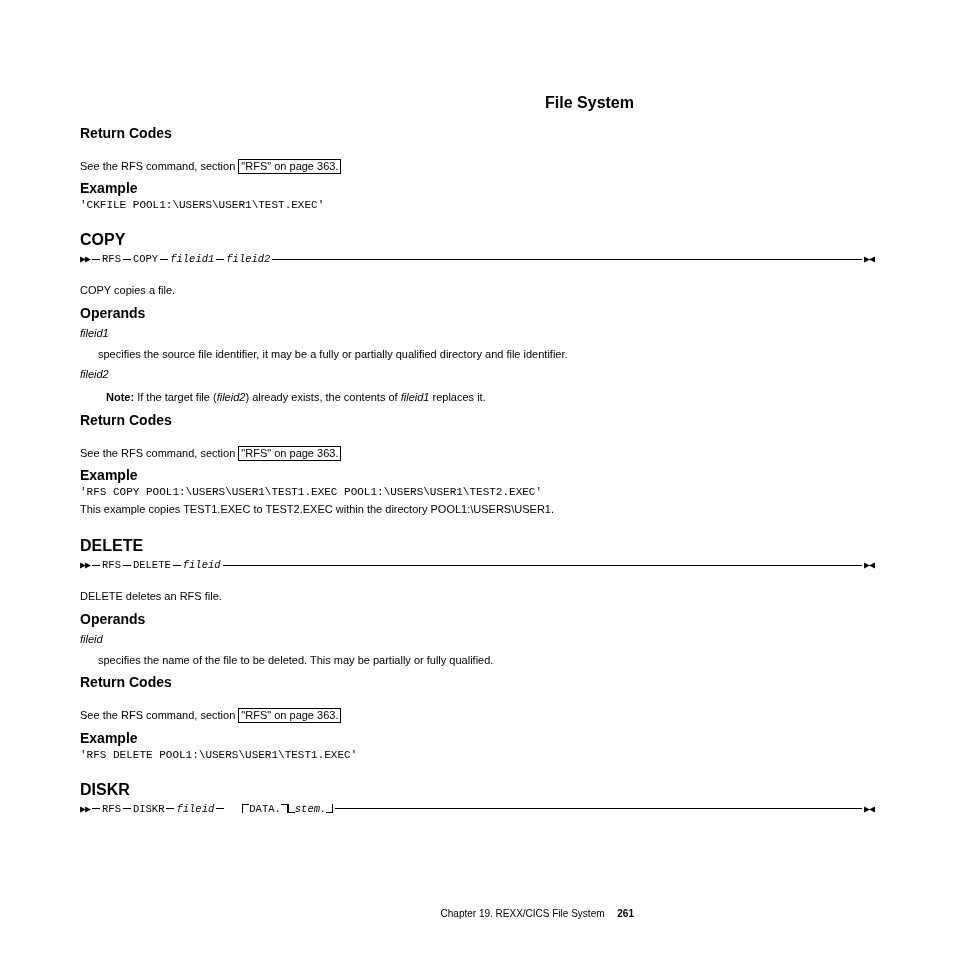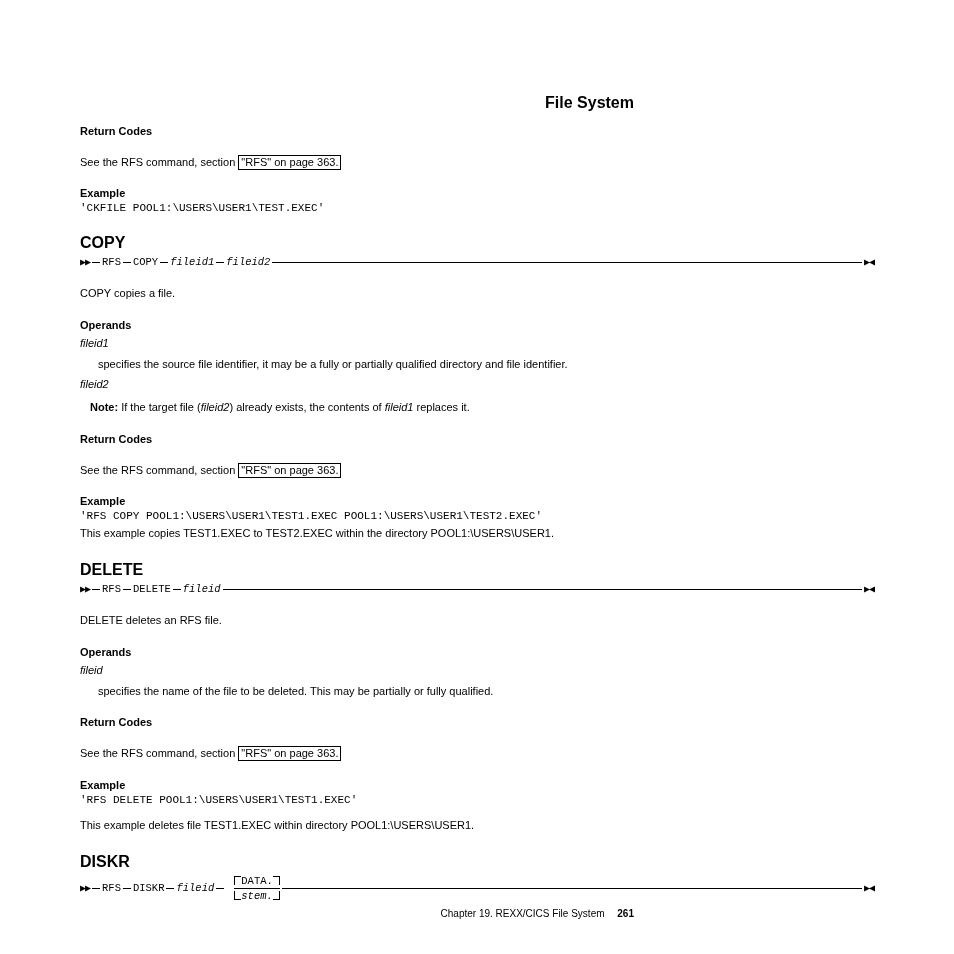--- a/index.html
+++ b/index.html
@@ -22,22 +22,22 @@
     top: 94px;
     right: 320px;
     font-weight: bold;
     font-size: 16px;
   }
   .content {
     margin-top: 35px;
   }
   .h-sub {
     font-weight: bold;
-    font-size: 11px;
-    margin-top: 17px;
+    font-size: 14px;
+    margin-top: 6px;
     margin-bottom: 2px;
   }
   .h-main {
     font-weight: bold;
     font-size: 16px;
     margin-top: 20px;
     margin-bottom: 3px;
   }
   .body-text {
     font-size: 11px;
@@ -91,21 +91,21 @@
   .dt {
     font-style: italic;
     margin-top: 6px;
   }
   .dd {
     margin-left: 18px;
     margin-top: 8px;
     line-height: 1.4;
   }
   .note {
-    margin-left: 10px;
+    margin-left: 26px;
     margin-top: 10px;
     line-height: 1.4;
   }
   .footer {
     position: absolute;
     bottom: 35px;
     right: 320px;
     font-size: 10px;
     padding-left: 12px;
   }
@@ -115,24 +115,23 @@
   }
   .diskr-syntax {
     display: flex;
     align-items: center;
     font-family: "Courier New", monospace;
     font-size: 10.5px;
     margin-top: 4px;
   }
   .diskr-optbox {
     display: flex;
-    flex-direction: column;
     font-family: "Courier New", monospace;
     font-size: 10.5px;
-    margin-left: 8px;
+    margin-left: 16px;
   }
   .diskr-opt-row {
     display: flex;
     align-items: center;
   }
   .brack-tl { border-left:1px solid #000; border-top:1px solid #000; width:6px; height:8px; }
   .brack-bl { border-left:1px solid #000; border-bottom:1px solid #000; width:6px; height:8px; }
   .brack-tr { border-right:1px solid #000; border-top:1px solid #000; width:6px; height:8px; }
   .brack-br { border-right:1px solid #000; border-bottom:1px solid #000; width:6px; height:8px; }
 </style>
@@ -209,21 +208,20 @@
       <div class="dd">specifies the name of the file to be deleted. This may be partially or fully qualified.</div>
     </div>
 
     <div class="h-sub">Return Codes</div>
     <div class="body-text">
       <span>See the RFS command, section </span><span class="linkbox">"RFS" on page 363.</span>
     </div>
 
     <div class="h-sub">Example</div>
     <div class="mono">'RFS DELETE POOL1:\USERS\USER1\TEST1.EXEC'</div>
-    <div class="body-text" style="margin-top:12px">This example deletes file TEST1.EXEC within directory POOL1:\USERS\USER1.</div>
 
     <div class="h-main">DISKR</div>
 
     <div class="diskr-syntax">
       <span class="syntax-arrows">▶▶</span>
       <span class="short-rule"></span>
       <span>RFS</span>
       <span class="short-rule"></span>
       <span>DISKR</span>
       <span class="short-rule"></span>

